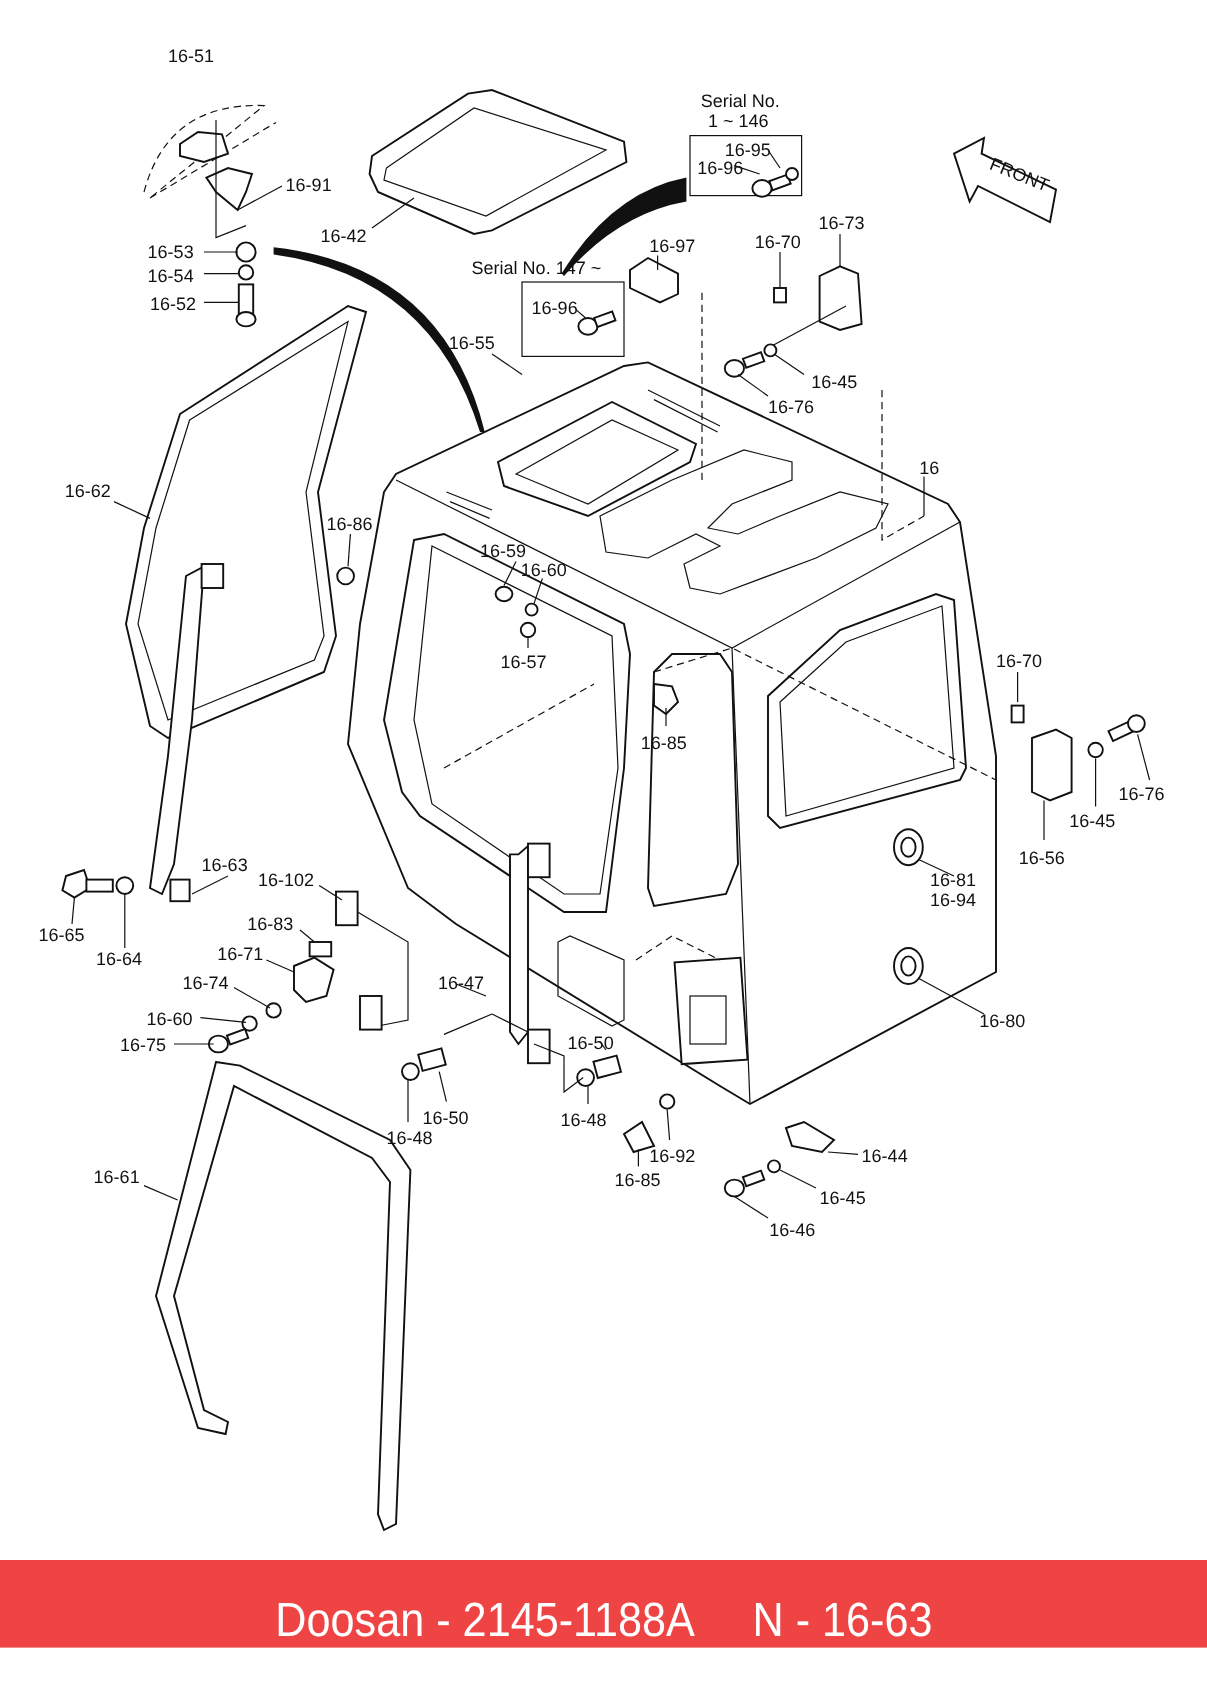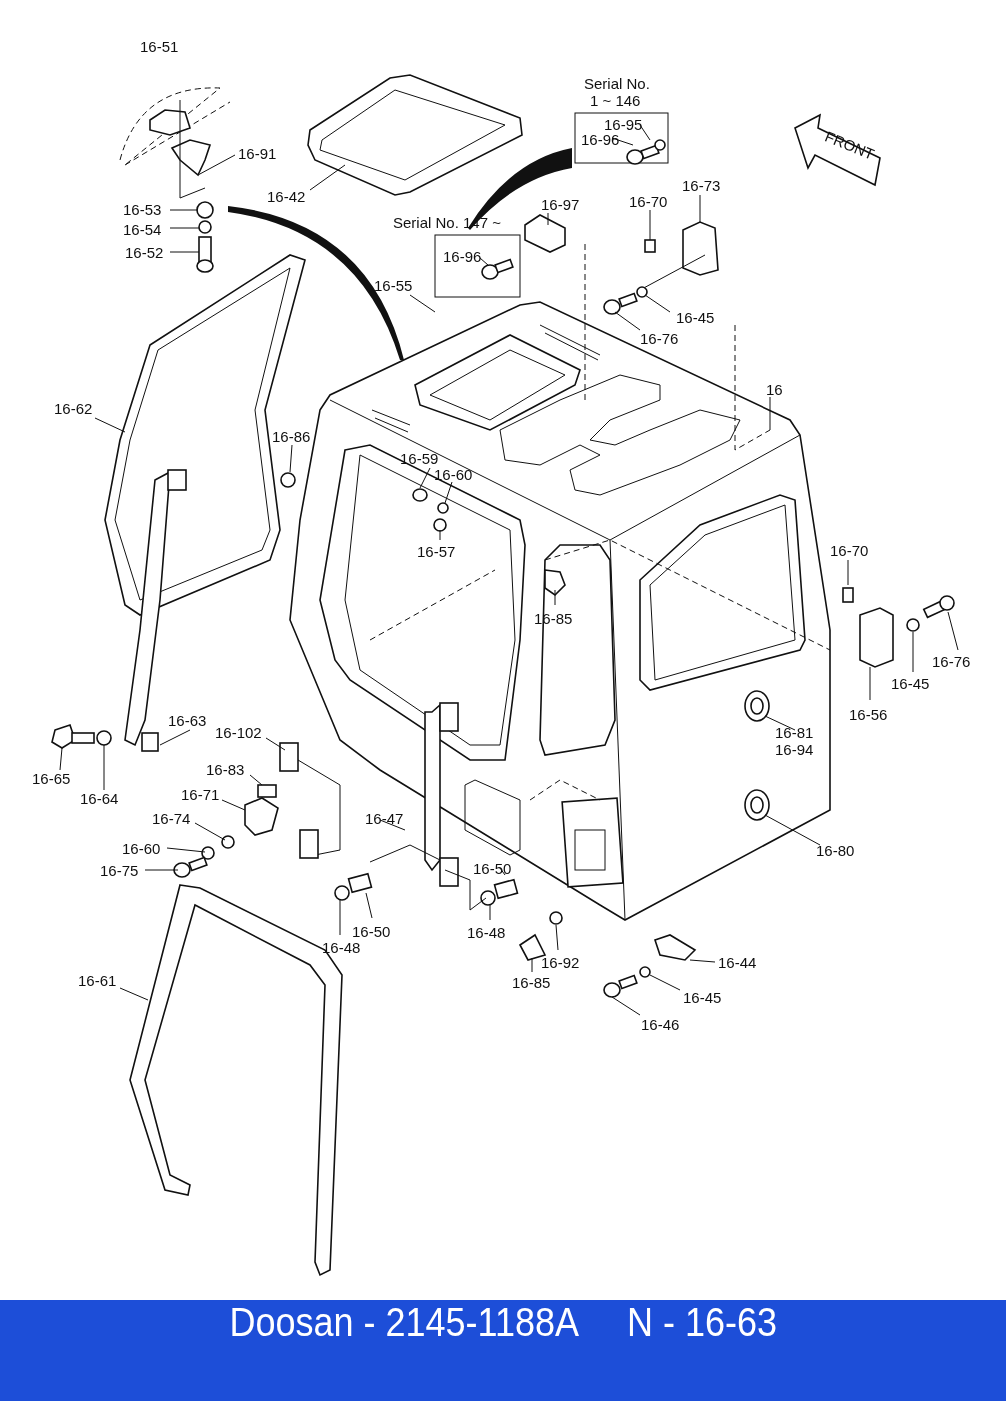--- a/index.html
+++ b/index.html
@@ -2,21 +2,21 @@
 <html><head>
 <meta charset="utf-8">
 <style>
   html,body{margin:0;padding:0;background:#fff;}
   body{width:1006px;height:1401px;position:relative;overflow:hidden;font-family:"Liberation Sans",sans-serif;}
   #diagram{position:absolute;left:0;top:0;width:1006px;height:1300px;}
   .lbl{font-family:"Liberation Sans",sans-serif;font-size:15px;fill:#111;}
   .ln{stroke:#111;stroke-width:1;fill:none;}
   .part{stroke:#111;stroke-width:1.6;fill:#fff;}
   .dash{stroke:#111;stroke-width:1;fill:none;stroke-dasharray:6 4;}
-  #footer{position:absolute;left:0;top:1300px;width:1006px;height:101px;background:#1d4ed8;display:flex;align-items:flex-start;justify-content:center;}
+  #footer{position:absolute;left:0;top:1300px;width:1006px;height:73px;background:#ef4444;display:flex;align-items:flex-end;justify-content:center;}
   #footer span{color:#fff;font-family:"Liberation Sans",sans-serif;font-size:40px;transform:scaleX(0.9);display:inline-block;letter-spacing:0px;}
 </style>
 </head>
 <body>
 
 <svg id="diagram" viewBox="0 0 1006 1300" xmlns="http://www.w3.org/2000/svg">
 
   <g>
 
     <path class="part" d="M320,410 L330,395 L520,305 L540,302 L790,420 L800,435 L830,630 L830,810 L625,920 L600,905 L380,770 L340,740 L290,620 L300,520 Z" fill="#fff"></path>

